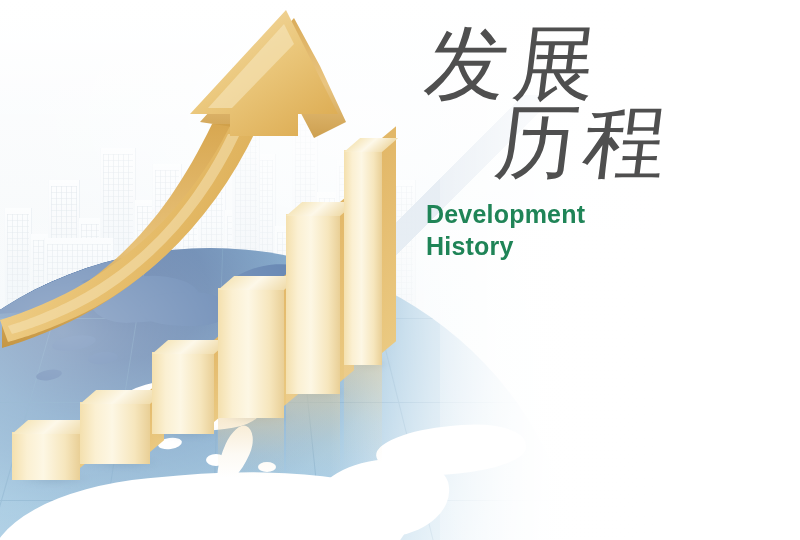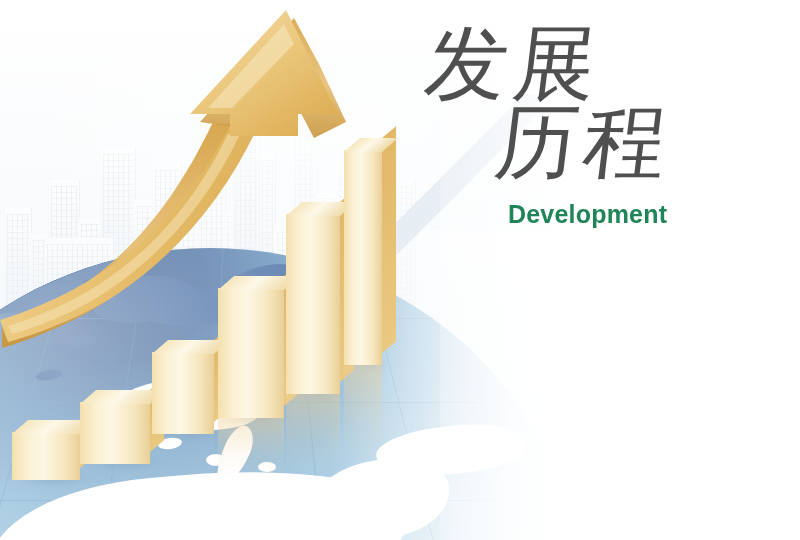--- a/index.html
+++ b/index.html
@@ -91,21 +91,21 @@
 
   
   #titleBlock{position:absolute;left:426px;top:24px;width:330px;}
   #cjkTitle{
     font-family:"Liberation Serif",serif;
     color:#4f4f4f;
     line-height:1;
   }
   #cjkTitle .l1{display:block;font-size:82px;letter-spacing:6px;transform:skewX(-7deg);}
   #cjkTitle .l2{display:block;font-size:82px;letter-spacing:6px;margin-left:70px;margin-top:-4px;transform:skewX(-7deg);}
-  #enTitle{margin-top:14px;margin-left:82px;}
+  #enTitle{margin-top:14px;}
   #enTitle .en{
     display:block;
     font-family:"Liberation Sans",sans-serif;
     font-weight:bold;font-size:25px;line-height:1.28;
     color:#1f8457;letter-spacing:.2px;
   }
 
   
   #edgeTop{position:absolute;left:0;right:0;top:0;height:2px;background:rgba(255,255,255,.9);}
   #edgeRight{position:absolute;right:0;top:0;bottom:0;width:2px;background:rgba(255,255,255,.9);}
@@ -270,18 +270,19 @@
              C222,204 230,186 236,170 Z" fill="url(#gArrowTop)" opacity="0"></path>
   </svg>
 
   <div id="titleBlock">
     <div id="cjkTitle">
       <span class="l1">发展</span>
       <span class="l2">历程</span>
     </div>
     <div id="enTitle">
       <span class="en">Development</span>
+      <span class="en">History</span>
     </div>
   </div>
 
   <div id="edgeTop"></div>
   <div id="edgeRight"></div>
 </div>
 
 </body></html>

